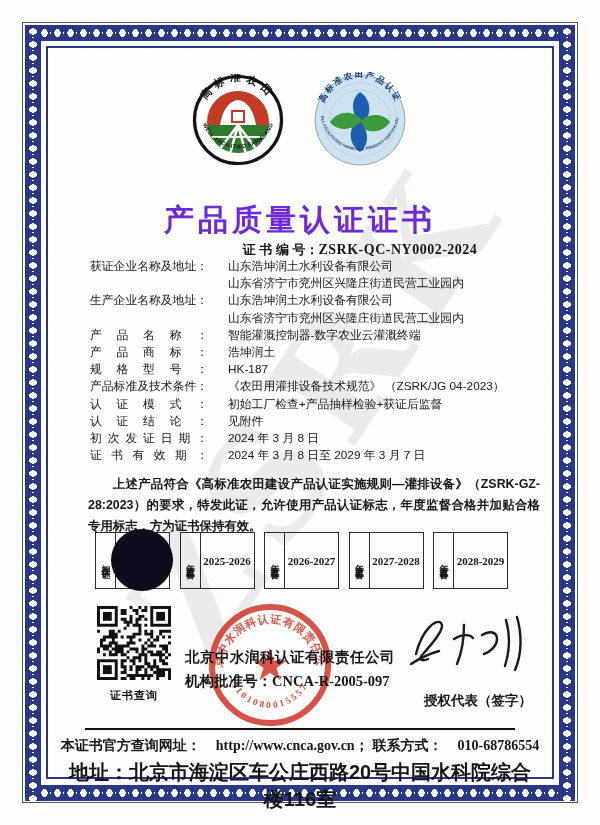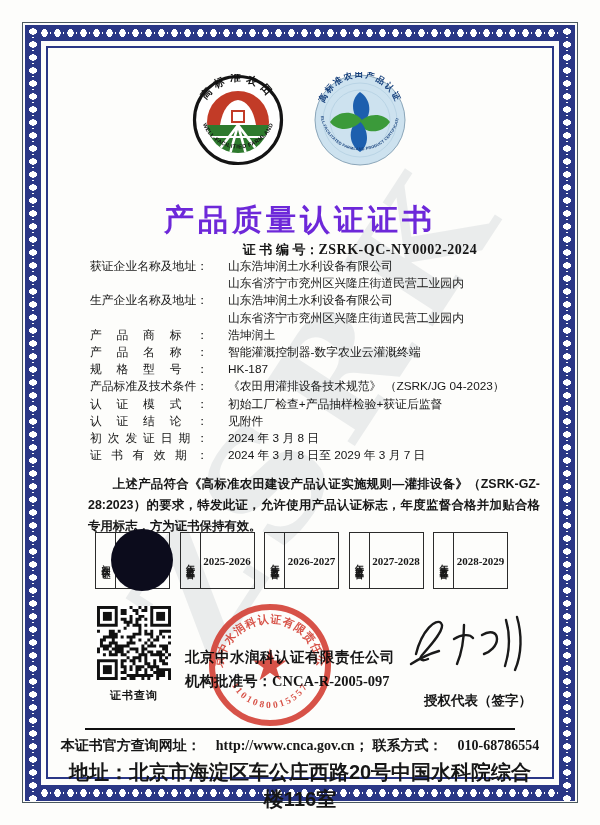--- a/index.html
+++ b/index.html
@@ -165,26 +165,26 @@
         </div>
       <div class="f-row">
           <span class="f-label">生产企业名称及地址：</span>
           <span class="f-value">山东浩坤润土水利设备有限公司</span>
         </div>
       <div class="f-row">
           <span class="f-label"></span>
           <span class="f-value">山东省济宁市兖州区兴隆庄街道民营工业园内</span>
         </div>
       <div class="f-row">
+          <span class="f-label">产品名称：</span>
+          <span class="f-value">智能灌溉控制器-数字农业云灌溉终端</span>
+        </div>
+      <div class="f-row">
           <span class="f-label">产品商标：</span>
           <span class="f-value">浩坤润土</span>
-        </div>
-      <div class="f-row">
-          <span class="f-label">产品名称：</span>
-          <span class="f-value">智能灌溉控制器-数字农业云灌溉终端</span>
         </div>
       <div class="f-row">
           <span class="f-label">规格型号：</span>
           <span class="f-value">HK-187</span>
         </div>
       <div class="f-row">
           <span class="f-label">产品标准及技术条件：</span>
           <span class="f-value">《农田用灌排设备技术规范》 （ZSRK/JG 04-2023）</span>
         </div>
       <div class="f-row">

